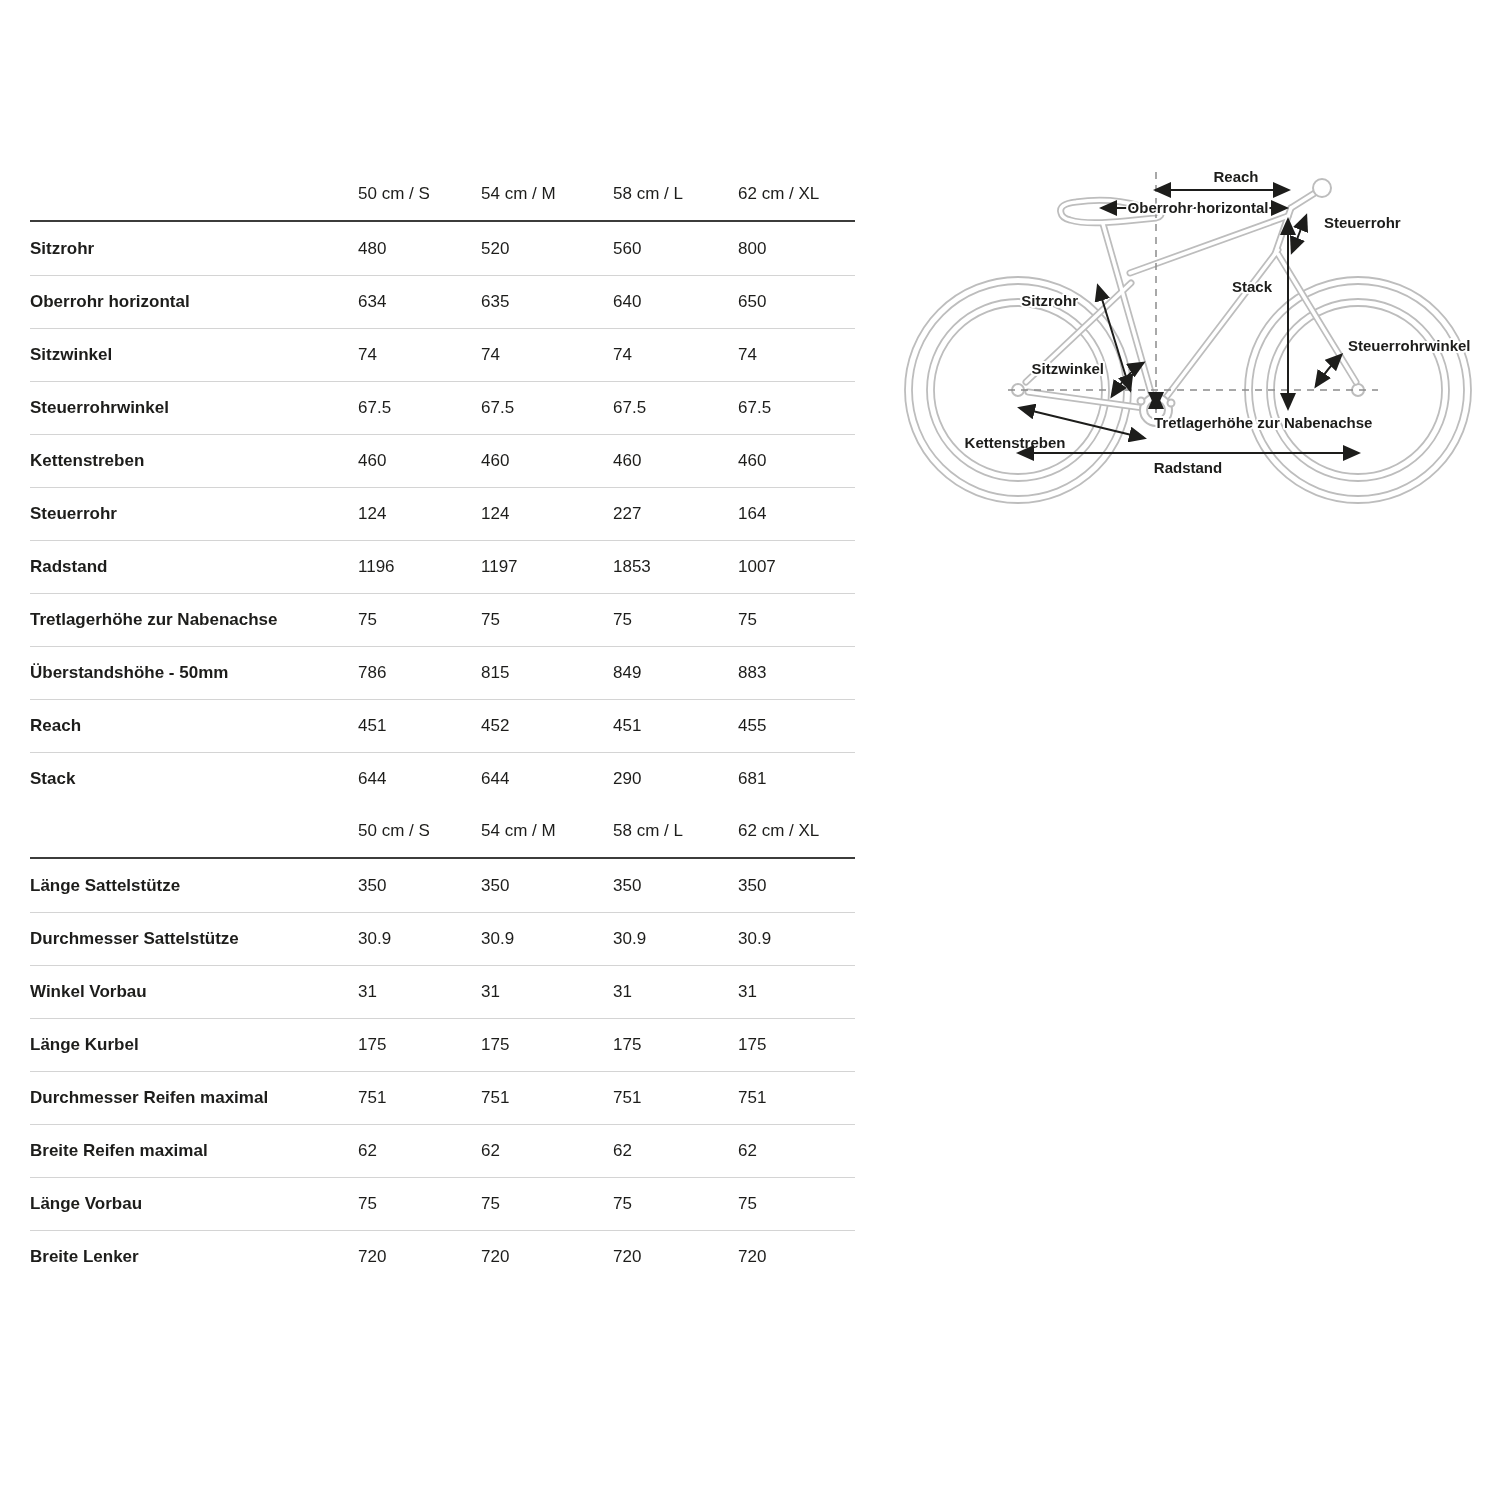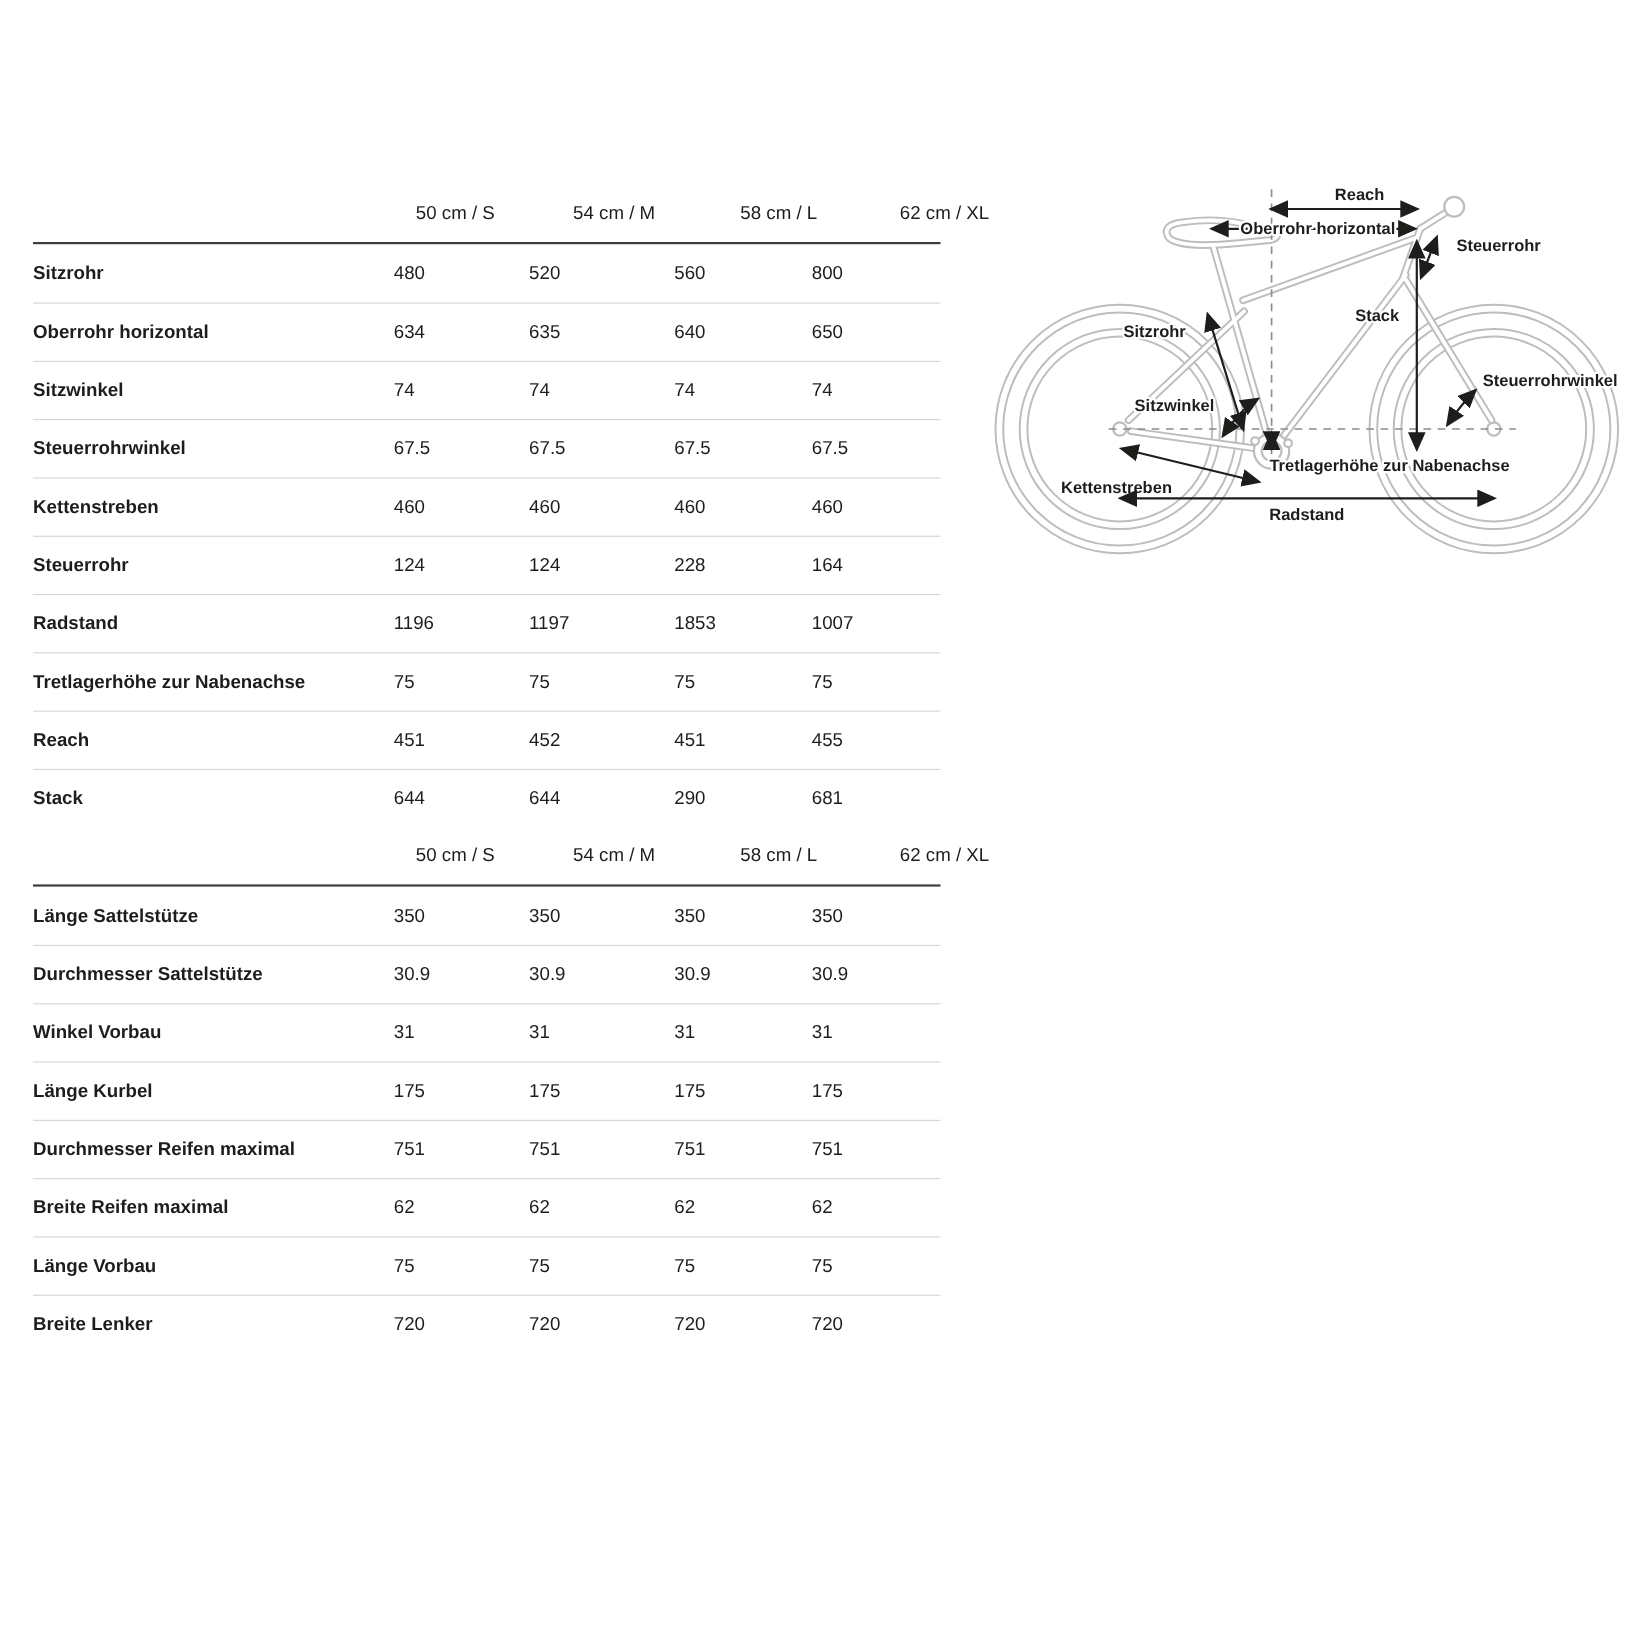--- a/index.html
+++ b/index.html
@@ -17,21 +17,21 @@
     font-family:"Liberation Sans",sans-serif;color:var(--text);
   }
   .geo-table{
     position:absolute;left:30px;top:168px;width:825px;
   }
   .thead,.row{
     display:grid;
     grid-template-columns:328px 123px 132px 125px auto;
     align-items:center;
   }
-  .thead{height:54px;border-bottom:2px solid var(--rule-heavy);gap:20px;}
+  .thead{height:54px;border-bottom:2px solid var(--rule-heavy);}
   .thead .cell{font-size:17px;font-weight:normal;}
   .row{height:53px;}
   .row + .row{border-top:1px solid var(--rule-light);}
   .cell{white-space:nowrap;}
   .cell.label{font-size:17px;font-weight:bold;}
   .cell.value{font-size:17px;font-weight:normal;}
 
   .diagram{
     position:absolute;left:898px;top:158px;width:600px;height:352px;
   }
@@ -98,40 +98,47 @@
     <div class="cell value">460</div>
     <div class="cell value">460</div>
     <div class="cell value">460</div>
     <div class="cell value">460</div>
   </div>
 
   <div class="row">
     <div class="cell label">Steuerrohr</div>
     <div class="cell value">124</div>
     <div class="cell value">124</div>
-    <div class="cell value">228</div>
+    <div class="cell value">227</div>
     <div class="cell value">164</div>
   </div>
 
   <div class="row">
     <div class="cell label">Radstand</div>
     <div class="cell value">1196</div>
     <div class="cell value">1197</div>
     <div class="cell value">1853</div>
     <div class="cell value">1007</div>
   </div>
 
   <div class="row">
     <div class="cell label">Tretlagerhöhe zur Nabenachse</div>
     <div class="cell value">75</div>
     <div class="cell value">75</div>
     <div class="cell value">75</div>
     <div class="cell value">75</div>
   </div>
 
+  <div class="row">
+    <div class="cell label">Überstandshöhe - 50mm</div>
+    <div class="cell value">786</div>
+    <div class="cell value">815</div>
+    <div class="cell value">849</div>
+    <div class="cell value">883</div>
+  </div>
 
 
   <div class="row">
     <div class="cell label">Reach</div>
     <div class="cell value">451</div>
     <div class="cell value">452</div>
     <div class="cell value">451</div>
     <div class="cell value">455</div>
   </div>
 

